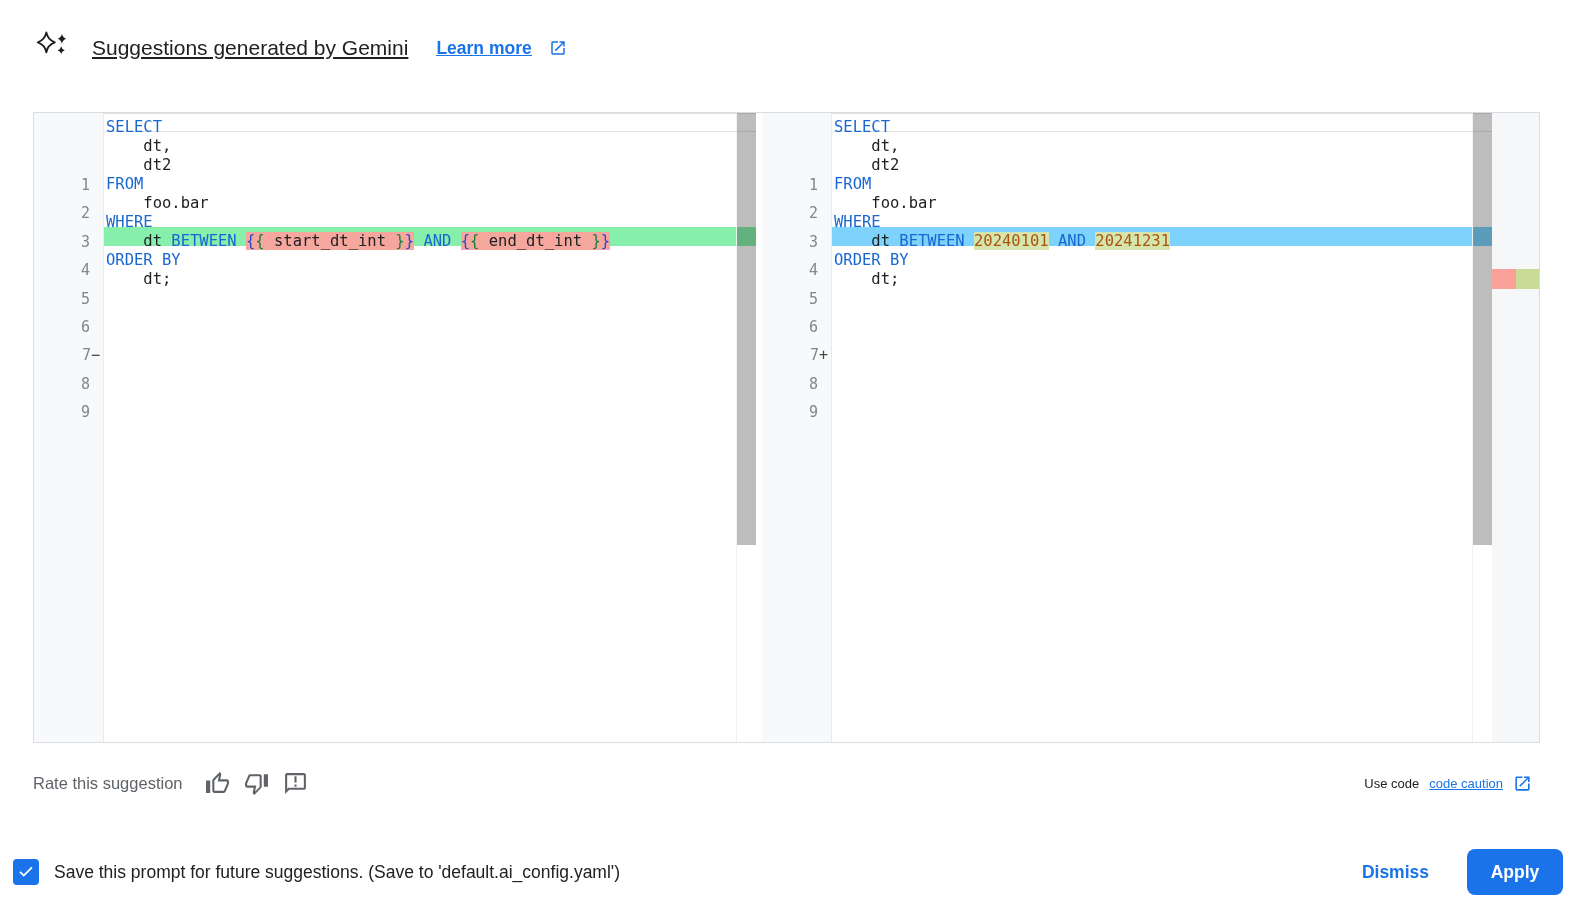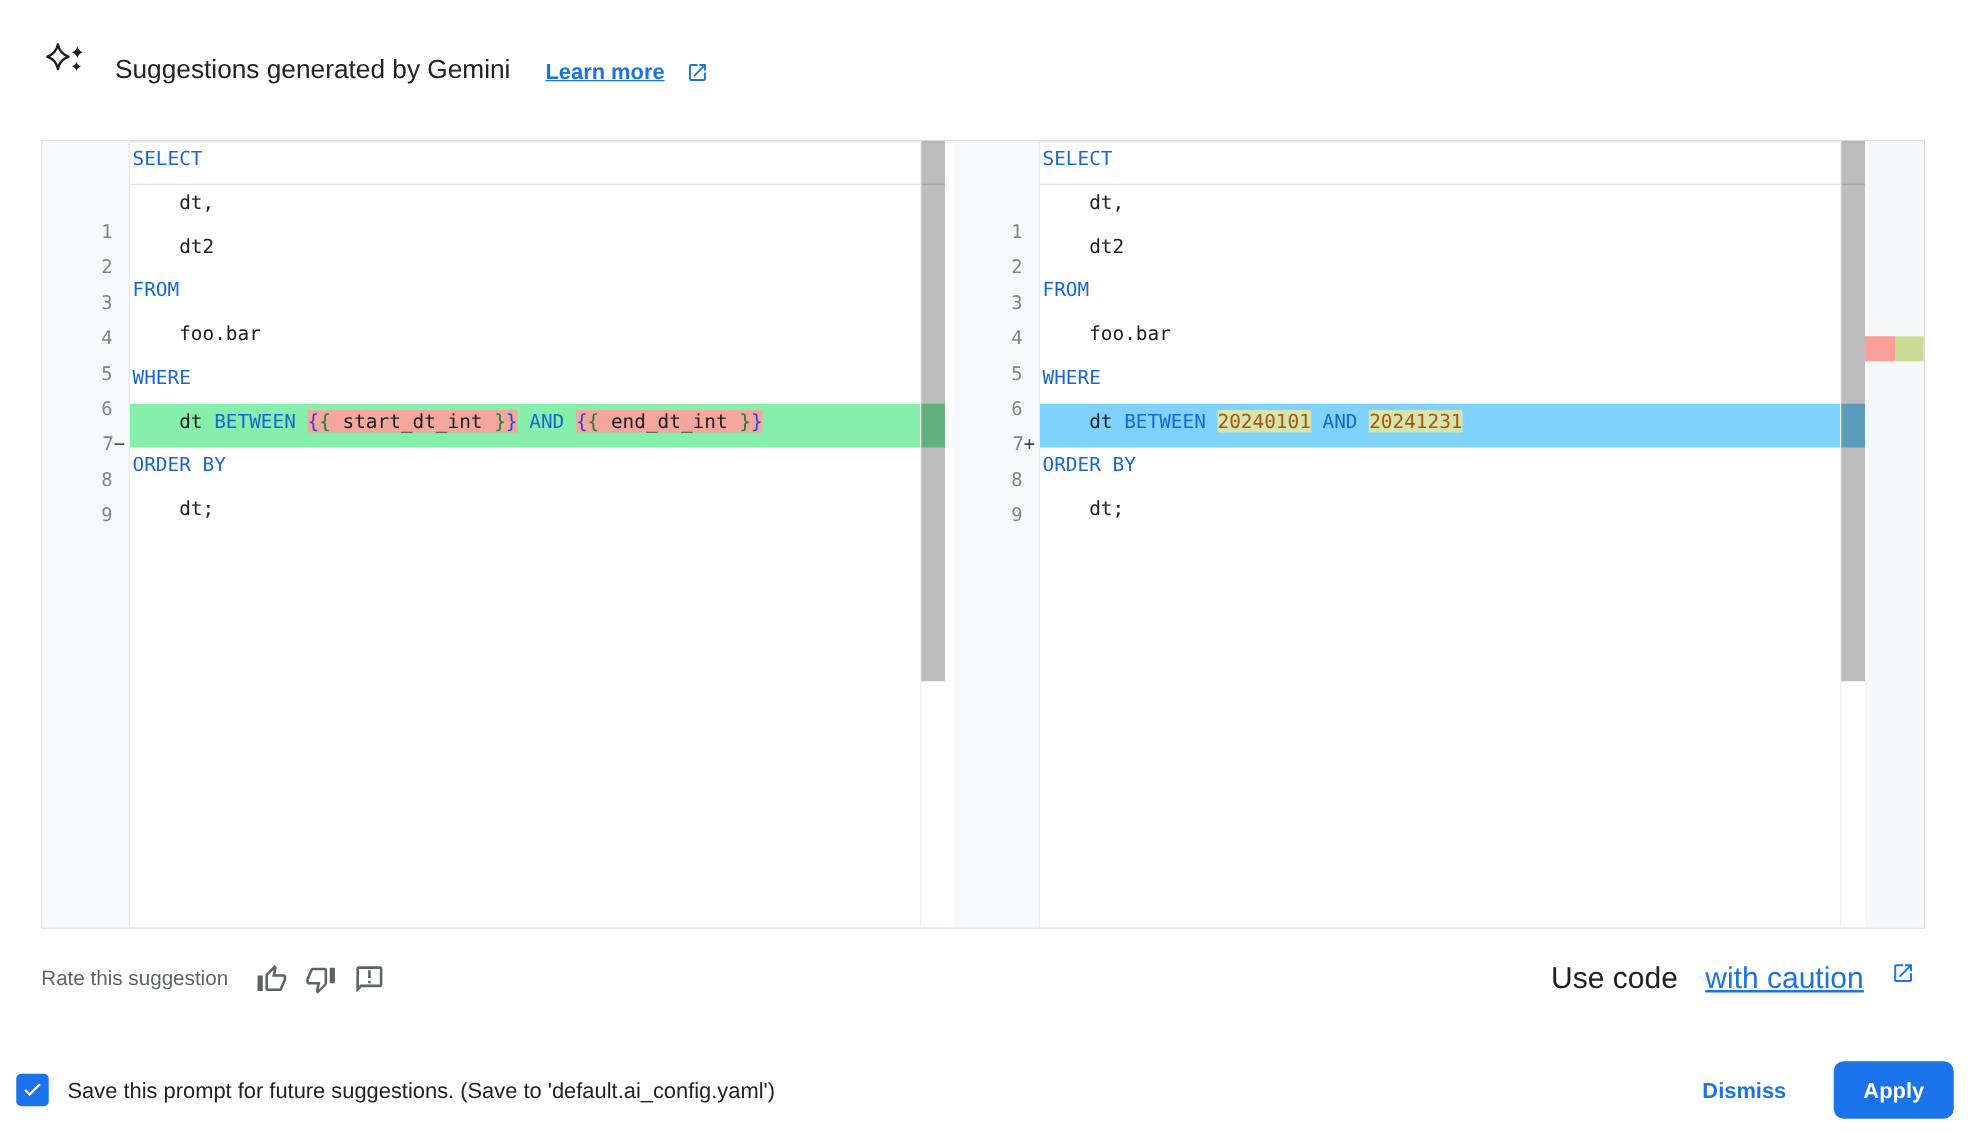--- a/index.html
+++ b/index.html
@@ -1,40 +1,40 @@
 <!DOCTYPE html>
 <html><head>
 <meta charset="utf-8">
 <style>
   html,body{margin:0;padding:0;}
   body{
     width:1574px;height:918px;position:relative;background:#ffffff;
     font-family:"Liberation Sans", sans-serif;color:#202124;overflow:hidden;
   }
   
-  .header{position:absolute;left:35px;top:28px;height:40px;display:flex;align-items:flex-end;}
+  .header{position:absolute;left:35px;top:28px;height:40px;display:flex;align-items:center;text-decoration:underline;}
   .header .title{font-size:21px;color:#202124;margin-left:23px;white-space:nowrap;}
   .learn-more{margin-left:28px;display:flex;align-items:center;gap:17px;color:#1a73e8;
     font-size:17.5px;font-weight:bold;cursor:pointer;}
   .learn-more .lbl{text-decoration:underline;}
   
   .diff{position:absolute;left:33px;top:112px;width:1507px;height:631px;border:1px solid #dadce0;
     background:#fff;display:flex;box-sizing:border-box;}
   .pane{display:flex;height:100%;}
   .pane.left{width:722px;}
   .pane.right{width:777px;}
   .gap{width:6px;background:#fff;}
   .gutter{width:70px;background:#f8f9fa;border-right:1px solid #e8eaed;box-sizing:border-box;
     padding-top:58px;font-family:"DejaVu Sans Mono", monospace;font-size:15px;color:#80868b;flex:none;}
   .grow{height:28.4px;line-height:28.4px;text-align:right;padding-right:13px;white-space:nowrap;}
   .grow.signed{padding-right:3px;}
   .grow .sign{color:#444746;}
   .codewrap{flex:1;position:relative;min-width:0;}
   .pane-title{height:58px;line-height:58px;padding-left:11px;font-size:17.5px;color:#202124;white-space:nowrap;}
-  .cline{height:35px;line-height:28.4px;padding-left:2px;font-family:"DejaVu Sans Mono", monospace;
+  .cline{height:19px;line-height:28.4px;padding-left:2px;font-family:"DejaVu Sans Mono", monospace;
     font-size:15.5px;white-space:pre;color:#202124;box-sizing:border-box;}
   .cline.active{border-top:1px solid #e3e3e3;border-bottom:1px solid #e3e3e3;line-height:26.4px;}
   .cline.del{background:#86efac;}
   .cline.add{background:#7dd3fc;}
   .seg{display:inline;}
   .seg.del{background:#f5a79e;}
   .seg.add{background:#d6e5ae;}
   .tok.k{color:#1967d2;}
   .tok.n{color:#a8560e;}
   .tok.b1{color:#2a46d4;}
@@ -44,21 +44,21 @@
   .ruler{width:47px;flex:none;position:relative;background:#f6f7f8;}
   .mark{position:absolute;top:156px;height:20px;}
   .mark.del{left:0;width:24px;background:#f9a199;}
   .mark.add{left:24px;width:23px;background:#c9dc96;}
   
   .footer-row{position:absolute;left:33px;right:42px;top:766px;height:34px;display:flex;align-items:center;}
   .rate-label{font-size:16.5px;color:#5f6368;margin-right:22px;}
   .icon-btn{width:26px;height:26px;border:none;background:transparent;padding:0;margin-right:13px;
     cursor:pointer;display:flex;align-items:center;justify-content:center;}
   .icon-btn svg{width:25px;height:25px;fill:#5f6368;}
-  .use-code{margin-left:auto;display:flex;align-items:flex-start;gap:22px;font-size:24px;color:#202124;}
+  .use-code{margin-left:auto;display:flex;align-items:center;gap:10px;font-size:13px;color:#202124;}
   .use-code .link{color:#1a73e8;text-decoration:underline;cursor:pointer;}
   
   .action-row{position:absolute;left:13px;right:11px;top:846px;height:52px;display:flex;align-items:center;}
   .checkbox{width:26px;height:26px;border-radius:4px;background:#1a73e8;display:flex;align-items:center;
     justify-content:center;cursor:pointer;flex:none;}
   .checkbox svg{width:22px;height:22px;fill:#fff;}
   .checkbox-label{margin-left:15px;font-size:17.5px;color:#202124;}
   .dismiss-btn{margin-left:auto;background:transparent;border:none;color:#1a73e8;font-size:17.5px;
     font-weight:bold;font-family:"Liberation Sans", sans-serif;cursor:pointer;padding:10px 24px;}
   .apply-btn{margin-left:14px;width:96px;height:46px;background:#1a73e8;color:#fff;border:none;
@@ -172,21 +172,21 @@
   </button>
   <button class="icon-btn">
     <span style="display:flex;">
       <svg viewBox="0 0 24 24" width="25" height="25" fill="#5f6368">
         <path d="M20 2H4c-1.1 0-2 .9-2 2v18l4-4h14c1.1 0 2-.9 2-2V4c0-1.1-.9-2-2-2zm0 14H5.17L4 17.17V4h16v12zM11 5h2v6h-2zm0 8h2v2h-2z"></path>
       </svg>
     </span>
   </button>
   <span class="use-code">
     <span>Use code</span>
-    <span class="link">with caution</span>
+    <span class="link">code caution</span>
     <span style="display:flex;">
       <svg width="19" height="19" viewBox="0 0 24 24" fill="#1a73e8">
         <path d="M19 19H5V5h7V3H5c-1.11 0-2 .9-2 2v14c0 1.1.89 2 2 2h14c1.1 0 2-.9 2-2v-7h-2v7zM14 3v2h3.59l-9.83 9.83 1.41 1.41L19 6.41V10h2V3h-7z"></path>
       </svg>
     </span>
   </span>
 </div>
 
 <div class="action-row">
   <span class="checkbox" role="checkbox" aria-checked="true">

